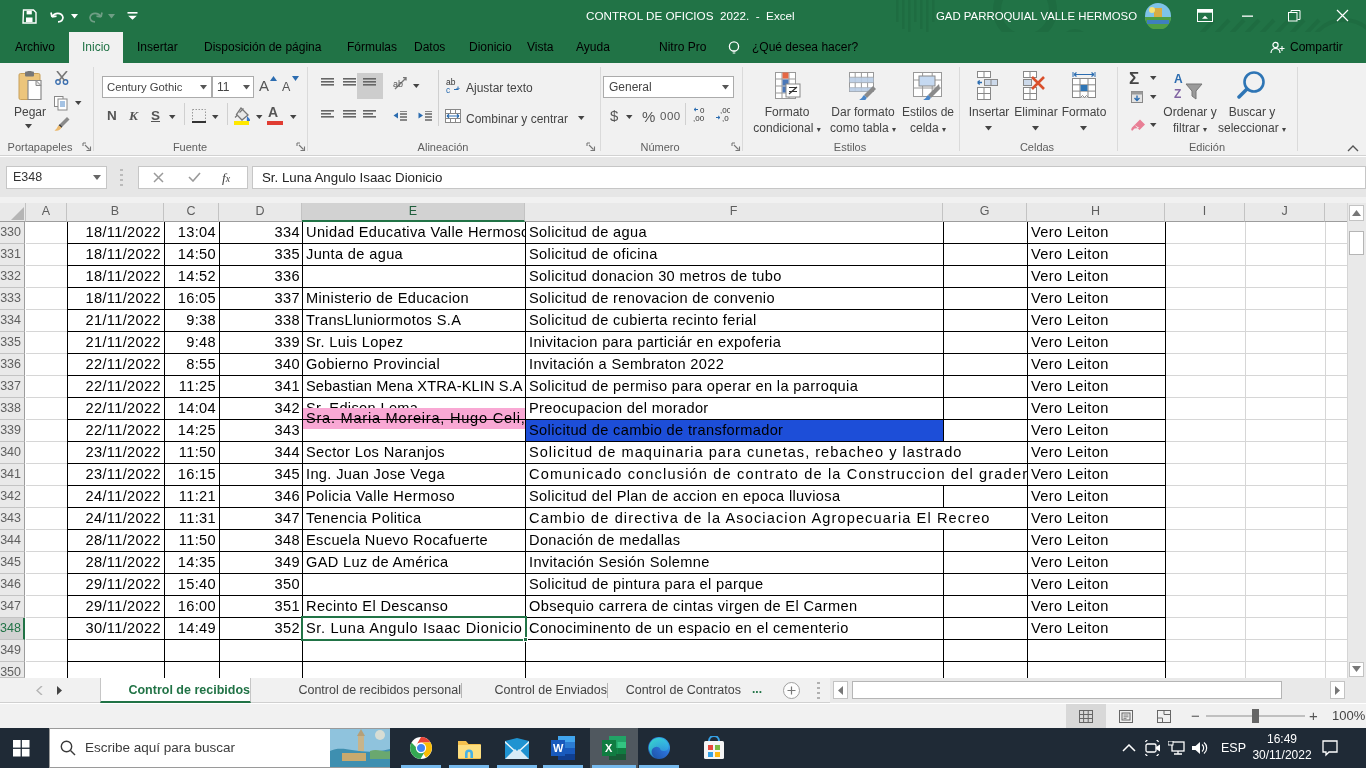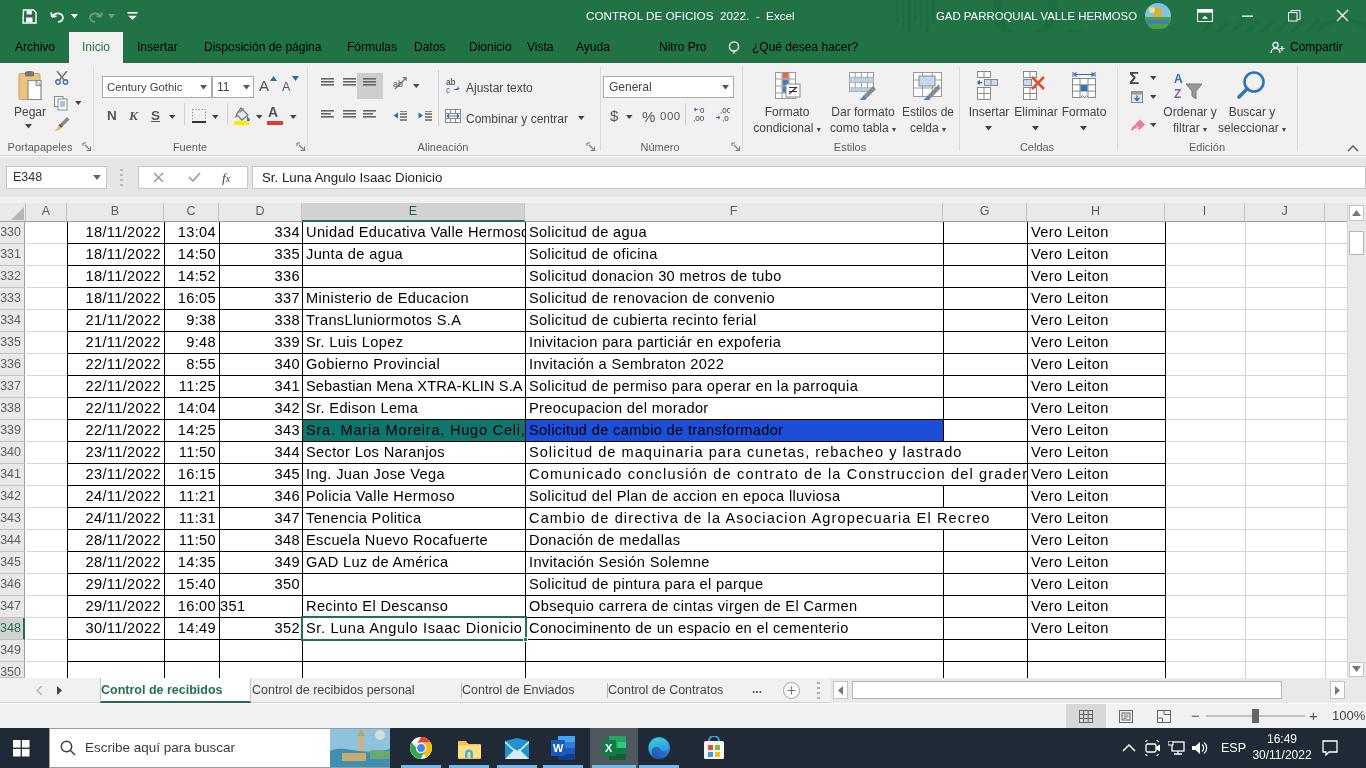--- a/index.html
+++ b/index.html
@@ -18,21 +18,21 @@
 .fbar{position:absolute;left:0;top:157px;width:1366px;height:40px;background:#e6e6e6}
 .fbox{position:absolute;background:#fff;border:1px solid #c6c6c6}
 
 .sheet{position:absolute;left:0;top:197px;width:1366px;height:481px;background:#fff;overflow:hidden}
 .rowh{position:absolute;left:0;width:25px;background:#e9e9e9;border-right:1px solid #9d9d9d;border-bottom:1px solid #c3c3c3;color:#5f5f5f;font-size:12.5px;text-align:right;padding-right:3px;line-height:21px}
 .cell{position:absolute;font-size:14.6px;letter-spacing:0.35px;color:#000;white-space:nowrap;overflow:hidden;line-height:21px}
 .gl{position:absolute;background:#d6d6d6}
 .bl{position:absolute;background:#000}
 
 .tabbar{position:absolute;left:0;top:678px;width:1366px;height:25px;background:#f1f1f1;border-bottom:1px solid #d0d0d0}
-.stab{position:absolute;top:0;height:25px;line-height:24px;font-size:12.5px;color:#444;text-align:left}
+.stab{position:absolute;top:0;height:25px;line-height:24px;font-size:12.5px;color:#444;text-align:right}
 .statusbar{position:absolute;left:0;top:704px;width:1366px;height:24px;background:#f1f1f1}
 
 .taskbar{position:absolute;left:0;top:728px;width:1366px;height:40px;background:#1f2a36}
 </style></head><body>
 <div id="root">
     <div class="titlebar">
       <svg class="abs" style="left:860px;top:0" width="506" height="63" viewBox="0 0 506 63">
         <g stroke="#1e6c41" fill="none" opacity="0.9">
           <circle cx="165" cy="10" r="28" stroke-width="8"></circle>
           <circle cx="215" cy="44" r="13" stroke-width="4"></circle>
@@ -564,21 +564,21 @@
       <div class="cell" style="left:68px;top:201px;width:96px;height:21px;text-align:right;padding-right:3px;background:#fff">22/11/2022</div>
       <div class="cell" style="left:165px;top:201px;width:54px;height:21px;text-align:right;padding-right:3px;background:#fff">14:04</div>
       <div class="cell" style="left:220px;top:201px;width:82px;height:21px;text-align:right;padding-right:2px;background:#fff">342</div>
       <div class="cell" style="left:303px;top:201px;width:222px;height:21px;padding-left:3px;background:#fff;">Sr. Edison Lema</div>
       <div class="cell" style="left:526px;top:201px;width:417px;height:21px;padding-left:3px;background:#fff">Preocupacion del morador</div>
       <div class="cell" style="left:944px;top:201px;width:83px;height:21px;background:#fff"></div>
       <div class="cell" style="left:1028px;top:201px;width:137px;height:21px;padding-left:3px;background:#fff">Vero Leiton</div>
       <div class="cell" style="left:68px;top:223px;width:96px;height:21px;text-align:right;padding-right:3px;background:#fff">22/11/2022</div>
       <div class="cell" style="left:165px;top:223px;width:54px;height:21px;text-align:right;padding-right:3px;background:#fff">14:25</div>
       <div class="cell" style="left:220px;top:223px;width:82px;height:21px;text-align:right;padding-right:2px;background:#fff">343</div>
-      <div class="cell" style="left:303px;top:223px;width:222px;height:21px;padding-left:3px;background:#0f766e;letter-spacing:0.75px;text-align:center;">Sra. Maria Moreira, Hugo Celi,</div>
+      <div class="cell" style="left:303px;top:211px;width:222px;height:21px;padding-left:3px;background:#f9a8d4;letter-spacing:0.75px;text-align:center;">Sra. Maria Moreira, Hugo Celi,</div>
       <div class="cell" style="left:526px;top:223px;width:417px;height:21px;padding-left:3px;background:#1d4ed8">Solicitud de cambio de transformador</div>
       <div class="cell" style="left:944px;top:223px;width:83px;height:21px;background:#fff"></div>
       <div class="cell" style="left:1028px;top:223px;width:137px;height:21px;padding-left:3px;background:#fff">Vero Leiton</div>
       <div class="cell" style="left:68px;top:245px;width:96px;height:21px;text-align:right;padding-right:3px;background:#fff">23/11/2022</div>
       <div class="cell" style="left:165px;top:245px;width:54px;height:21px;text-align:right;padding-right:3px;background:#fff">11:50</div>
       <div class="cell" style="left:220px;top:245px;width:82px;height:21px;text-align:right;padding-right:2px;background:#fff">344</div>
       <div class="cell" style="left:303px;top:245px;width:222px;height:21px;padding-left:3px;background:#fff;">Sector Los Naranjos</div>
       <div class="cell" style="left:526px;top:245px;width:501px;height:21px;padding-left:3px;background:#fff;letter-spacing:1.0px;">Solicitud de maquinaria para cunetas, rebacheo y lastrado</div>
       <div class="cell" style="left:1028px;top:245px;width:137px;height:21px;padding-left:3px;background:#fff">Vero Leiton</div>
       <div class="cell" style="left:68px;top:267px;width:96px;height:21px;text-align:right;padding-right:3px;background:#fff">23/11/2022</div>
@@ -615,21 +615,21 @@
       <div class="cell" style="left:944px;top:355px;width:83px;height:21px;background:#fff"></div>
       <div class="cell" style="left:1028px;top:355px;width:137px;height:21px;padding-left:3px;background:#fff">Vero Leiton</div>
       <div class="cell" style="left:68px;top:377px;width:96px;height:21px;text-align:right;padding-right:3px;background:#fff">29/11/2022</div>
       <div class="cell" style="left:165px;top:377px;width:54px;height:21px;text-align:right;padding-right:3px;background:#fff">15:40</div>
       <div class="cell" style="left:220px;top:377px;width:82px;height:21px;text-align:right;padding-right:2px;background:#fff">350</div>
       <div class="cell" style="left:526px;top:377px;width:417px;height:21px;padding-left:3px;background:#fff">Solicitud de pintura para el parque</div>
       <div class="cell" style="left:944px;top:377px;width:83px;height:21px;background:#fff"></div>
       <div class="cell" style="left:1028px;top:377px;width:137px;height:21px;padding-left:3px;background:#fff">Vero Leiton</div>
       <div class="cell" style="left:68px;top:399px;width:96px;height:21px;text-align:right;padding-right:3px;background:#fff">29/11/2022</div>
       <div class="cell" style="left:165px;top:399px;width:54px;height:21px;text-align:right;padding-right:3px;background:#fff">16:00</div>
-      <div class="cell" style="left:220px;top:399px;width:82px;height:21px;padding-right:2px;background:#fff">351</div>
+      <div class="cell" style="left:220px;top:399px;width:82px;height:21px;text-align:right;padding-right:2px;background:#fff">351</div>
       <div class="cell" style="left:303px;top:399px;width:222px;height:21px;padding-left:3px;background:#fff;">Recinto El Descanso</div>
       <div class="cell" style="left:526px;top:399px;width:417px;height:21px;padding-left:3px;background:#fff">Obsequio carrera de cintas virgen de El Carmen</div>
       <div class="cell" style="left:944px;top:399px;width:83px;height:21px;background:#fff"></div>
       <div class="cell" style="left:1028px;top:399px;width:137px;height:21px;padding-left:3px;background:#fff">Vero Leiton</div>
       <div class="cell" style="left:68px;top:421px;width:96px;height:21px;text-align:right;padding-right:3px;background:#fff">30/11/2022</div>
       <div class="cell" style="left:165px;top:421px;width:54px;height:21px;text-align:right;padding-right:3px;background:#fff">14:49</div>
       <div class="cell" style="left:220px;top:421px;width:82px;height:21px;text-align:right;padding-right:2px;background:#fff">352</div>
       <div class="cell" style="left:303px;top:421px;width:222px;height:21px;padding-left:3px;background:#fff;letter-spacing:0.62px;">Sr. Luna Angulo Isaac Dionicio</div>
       <div class="cell" style="left:526px;top:421px;width:417px;height:21px;padding-left:3px;background:#fff">Conociminento de un espacio en el cementerio</div>
       <div class="cell" style="left:944px;top:421px;width:83px;height:21px;background:#fff"></div>

